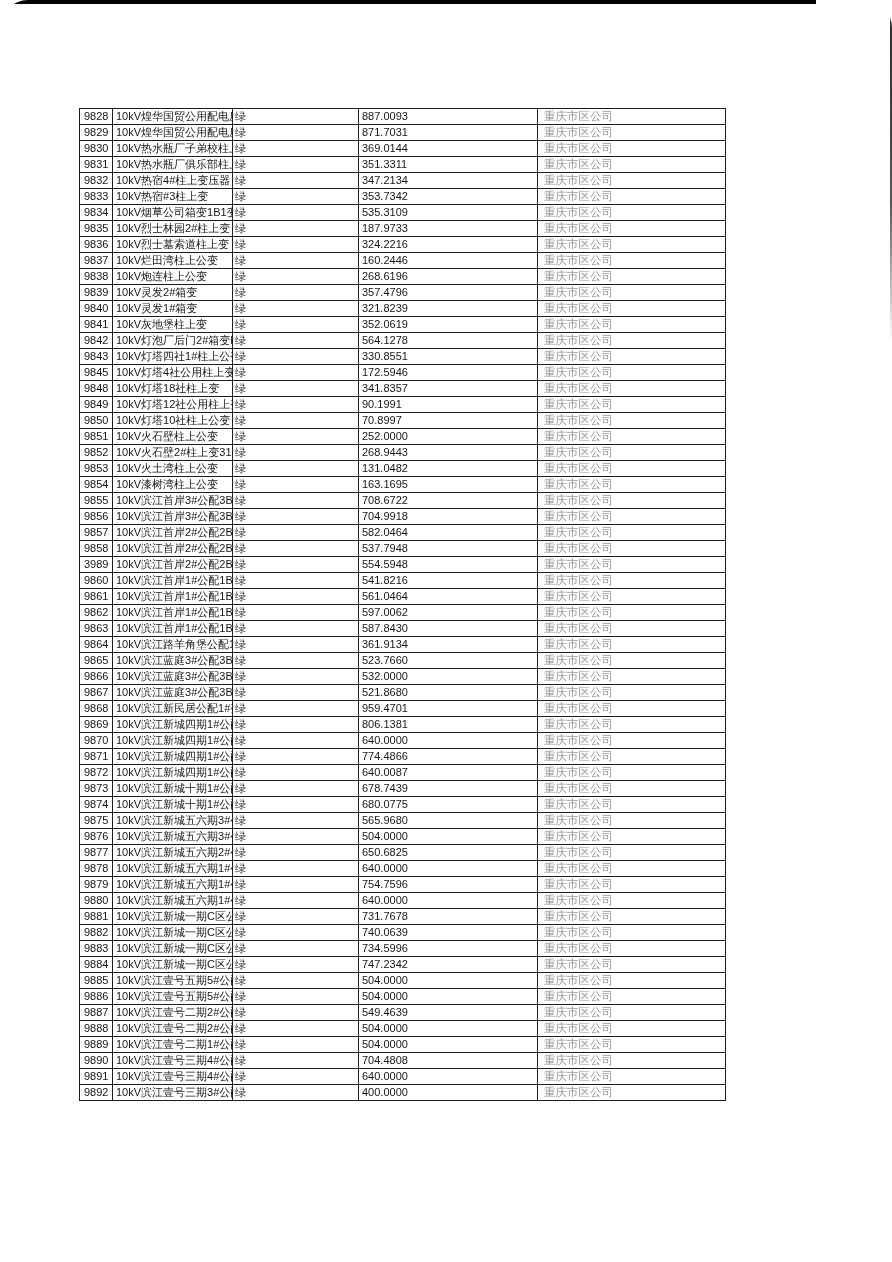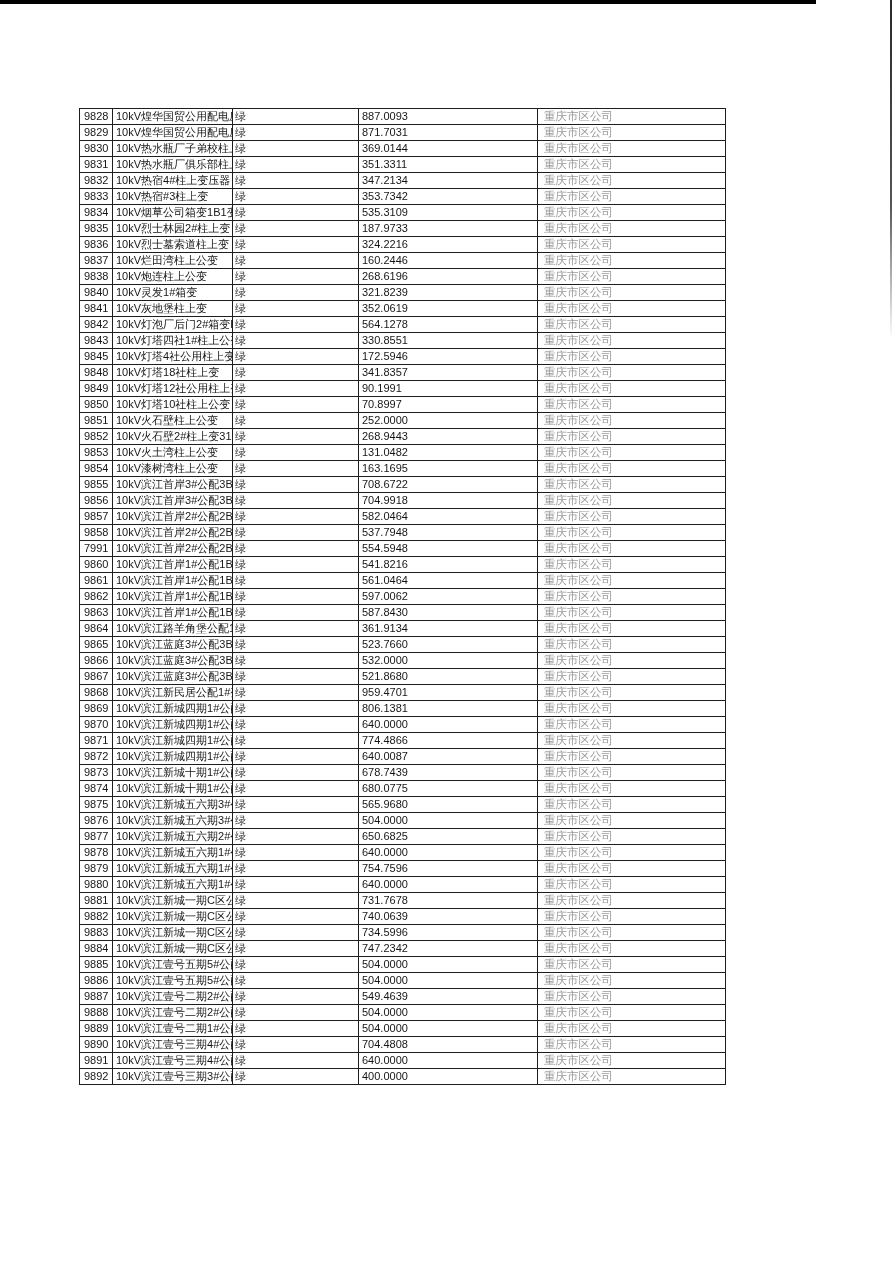--- a/index.html
+++ b/index.html
@@ -9,20 +9,21 @@
     width: 892px;
     height: 1262px;
     font-family: "Liberation Sans", "DejaVu Sans", sans-serif;
   }
   #page {
     position: relative;
     width: 892px;
     height: 1262px;
     background: #ffffff;
     overflow: hidden;
+    border-radius: 28px;
   }
   
   #top-bar {
     position: absolute;
     left: 0; top: 0;
     width: 816px; height: 4px;
     background: #000000;
   }
   #right-edge-line {
     position: absolute;
@@ -144,20 +145,27 @@
           <td class="c-company">重庆市区公司</td>
         </tr>
         <tr>
           <td class="c-id">9838</td>
           <td class="c-name">10kV炮连柱上公变</td>
           <td class="c-status">绿</td>
           <td class="c-value">268.6196</td>
           <td class="c-company">重庆市区公司</td>
         </tr>
         <tr>
+          <td class="c-id">9839</td>
+          <td class="c-name">10kV灵发2#箱变</td>
+          <td class="c-status">绿</td>
+          <td class="c-value">357.4796</td>
+          <td class="c-company">重庆市区公司</td>
+        </tr>
+        <tr>
           <td class="c-id">9840</td>
           <td class="c-name">10kV灵发1#箱变</td>
           <td class="c-status">绿</td>
           <td class="c-value">321.8239</td>
           <td class="c-company">重庆市区公司</td>
         </tr>
         <tr>
           <td class="c-id">9841</td>
           <td class="c-name">10kV灰地堡柱上变</td>
           <td class="c-status">绿</td>
@@ -256,21 +264,21 @@
           <td class="c-company">重庆市区公司</td>
         </tr>
         <tr>
           <td class="c-id">9858</td>
           <td class="c-name">10kV滨江首岸2#公配2B2变</td>
           <td class="c-status">绿</td>
           <td class="c-value">537.7948</td>
           <td class="c-company">重庆市区公司</td>
         </tr>
         <tr>
-          <td class="c-id">7991</td>
+          <td class="c-id">3989</td>
           <td class="c-name">10kV滨江首岸2#公配2B1变</td>
           <td class="c-status">绿</td>
           <td class="c-value">554.5948</td>
           <td class="c-company">重庆市区公司</td>
         </tr>
         <tr>
           <td class="c-id">9860</td>
           <td class="c-name">10kV滨江首岸1#公配1B4变</td>
           <td class="c-status">绿</td>
           <td class="c-value">541.8216</td>

